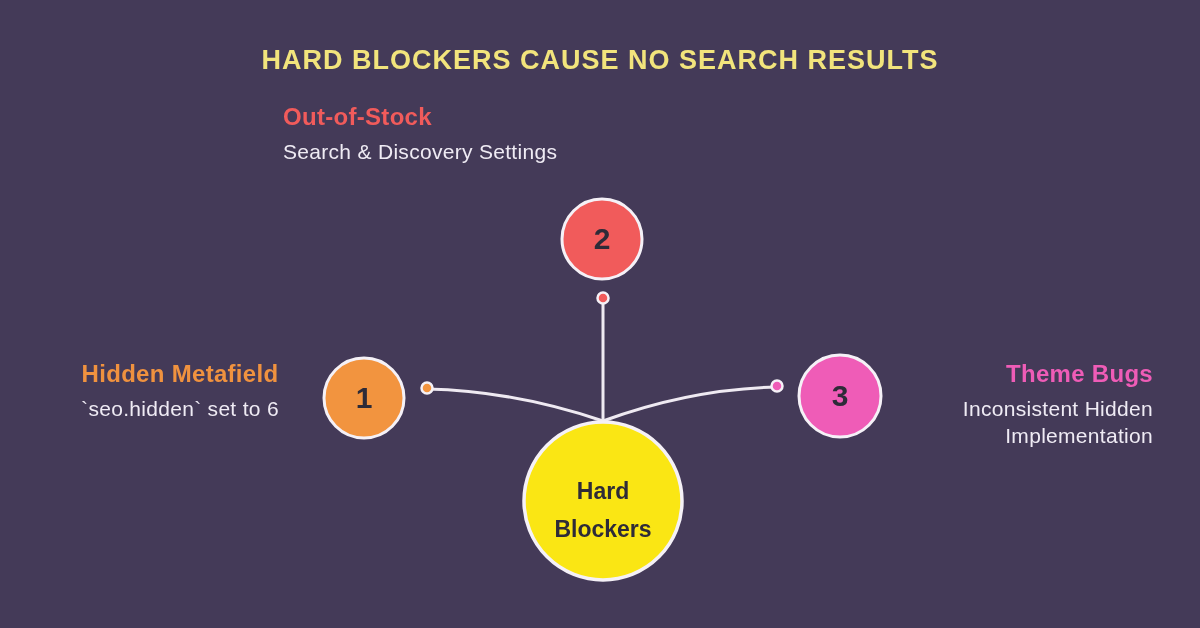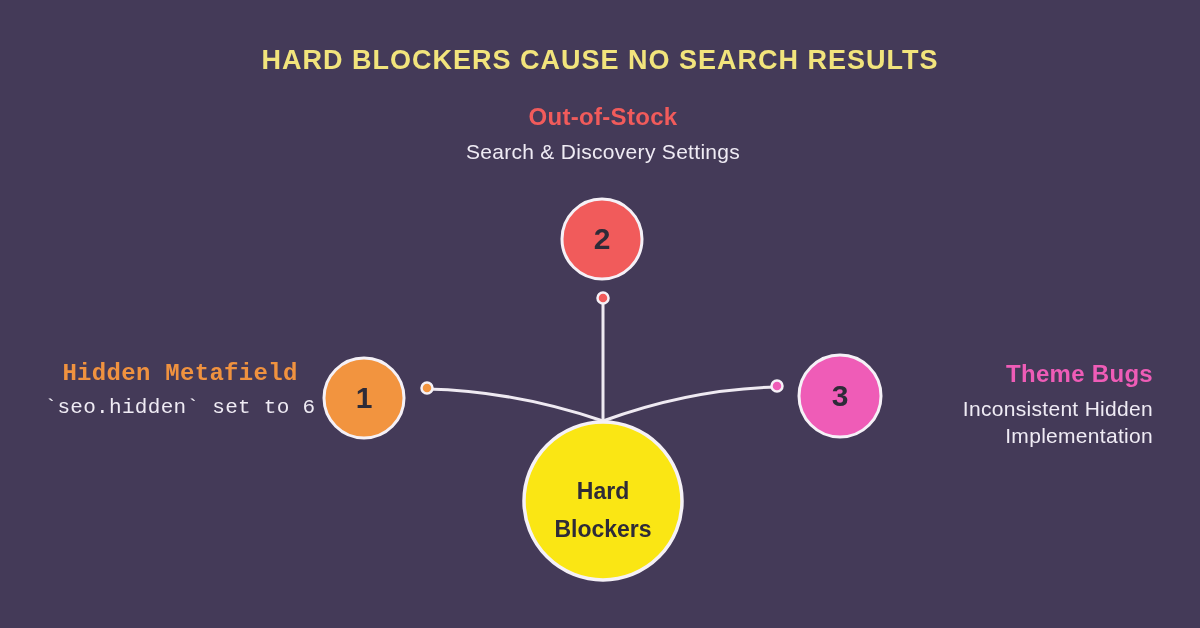--- a/index.html
+++ b/index.html
@@ -24,27 +24,26 @@
   .node-number {
     width: 80px; height: 34px; line-height: 34px;
     text-align: center;
     font-size: 30px; font-weight: bold;
     color: #2E2B38;
   }
   .num-1 { left: 324px; top: 381px; }
   .num-2 { left: 562px; top: 222px; }
   .num-3 { left: 800px; top: 379px; }
   .block-top {
-    left: 300px; top: 103px; width: 606px;
-    text-align: center;
+    left: 283px; top: 103px; width: 606px;
+    text-align: left;
   }
   .block-left {
     left: 20px; top: 360px; width: 320px;
     text-align: center;
-    font-family: Liberation Mono, monospace;
   }
   .block-right {
     left: 923px; top: 360px; width: 230px;
     text-align: right;
   }
   .node-title {
     font-size: 24px;
     font-weight: bold;
     letter-spacing: 0.3px;
   }

